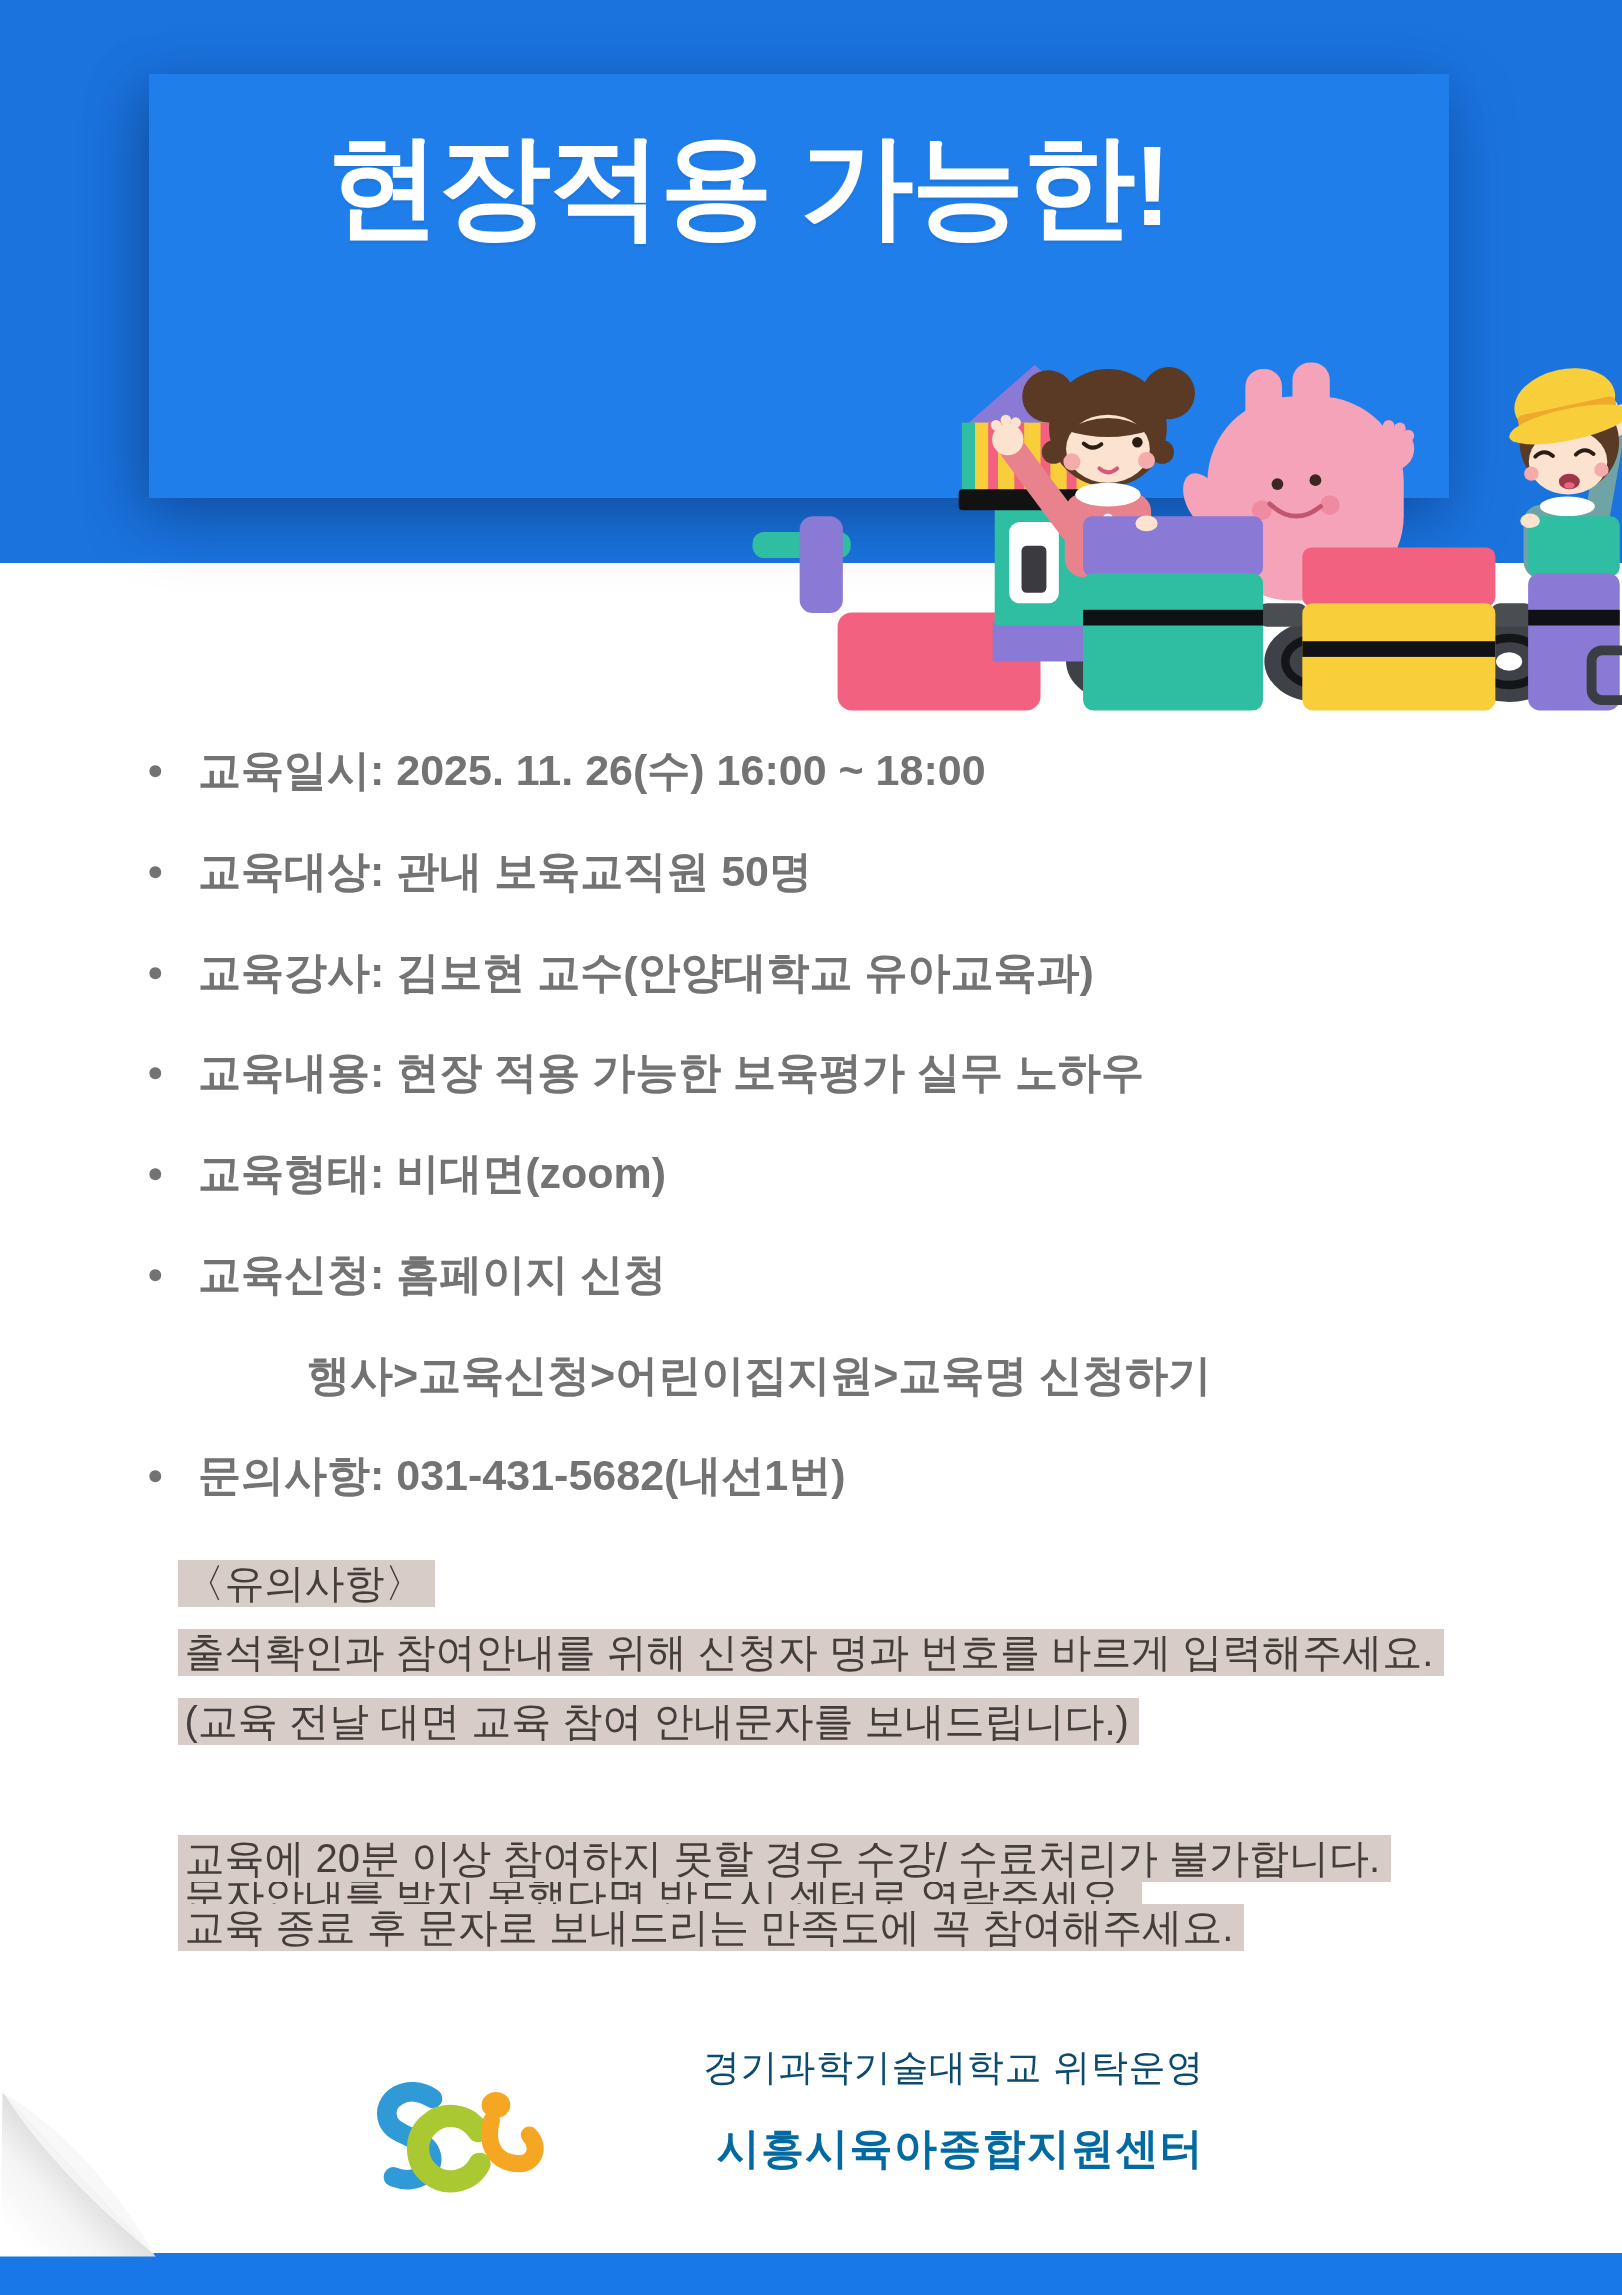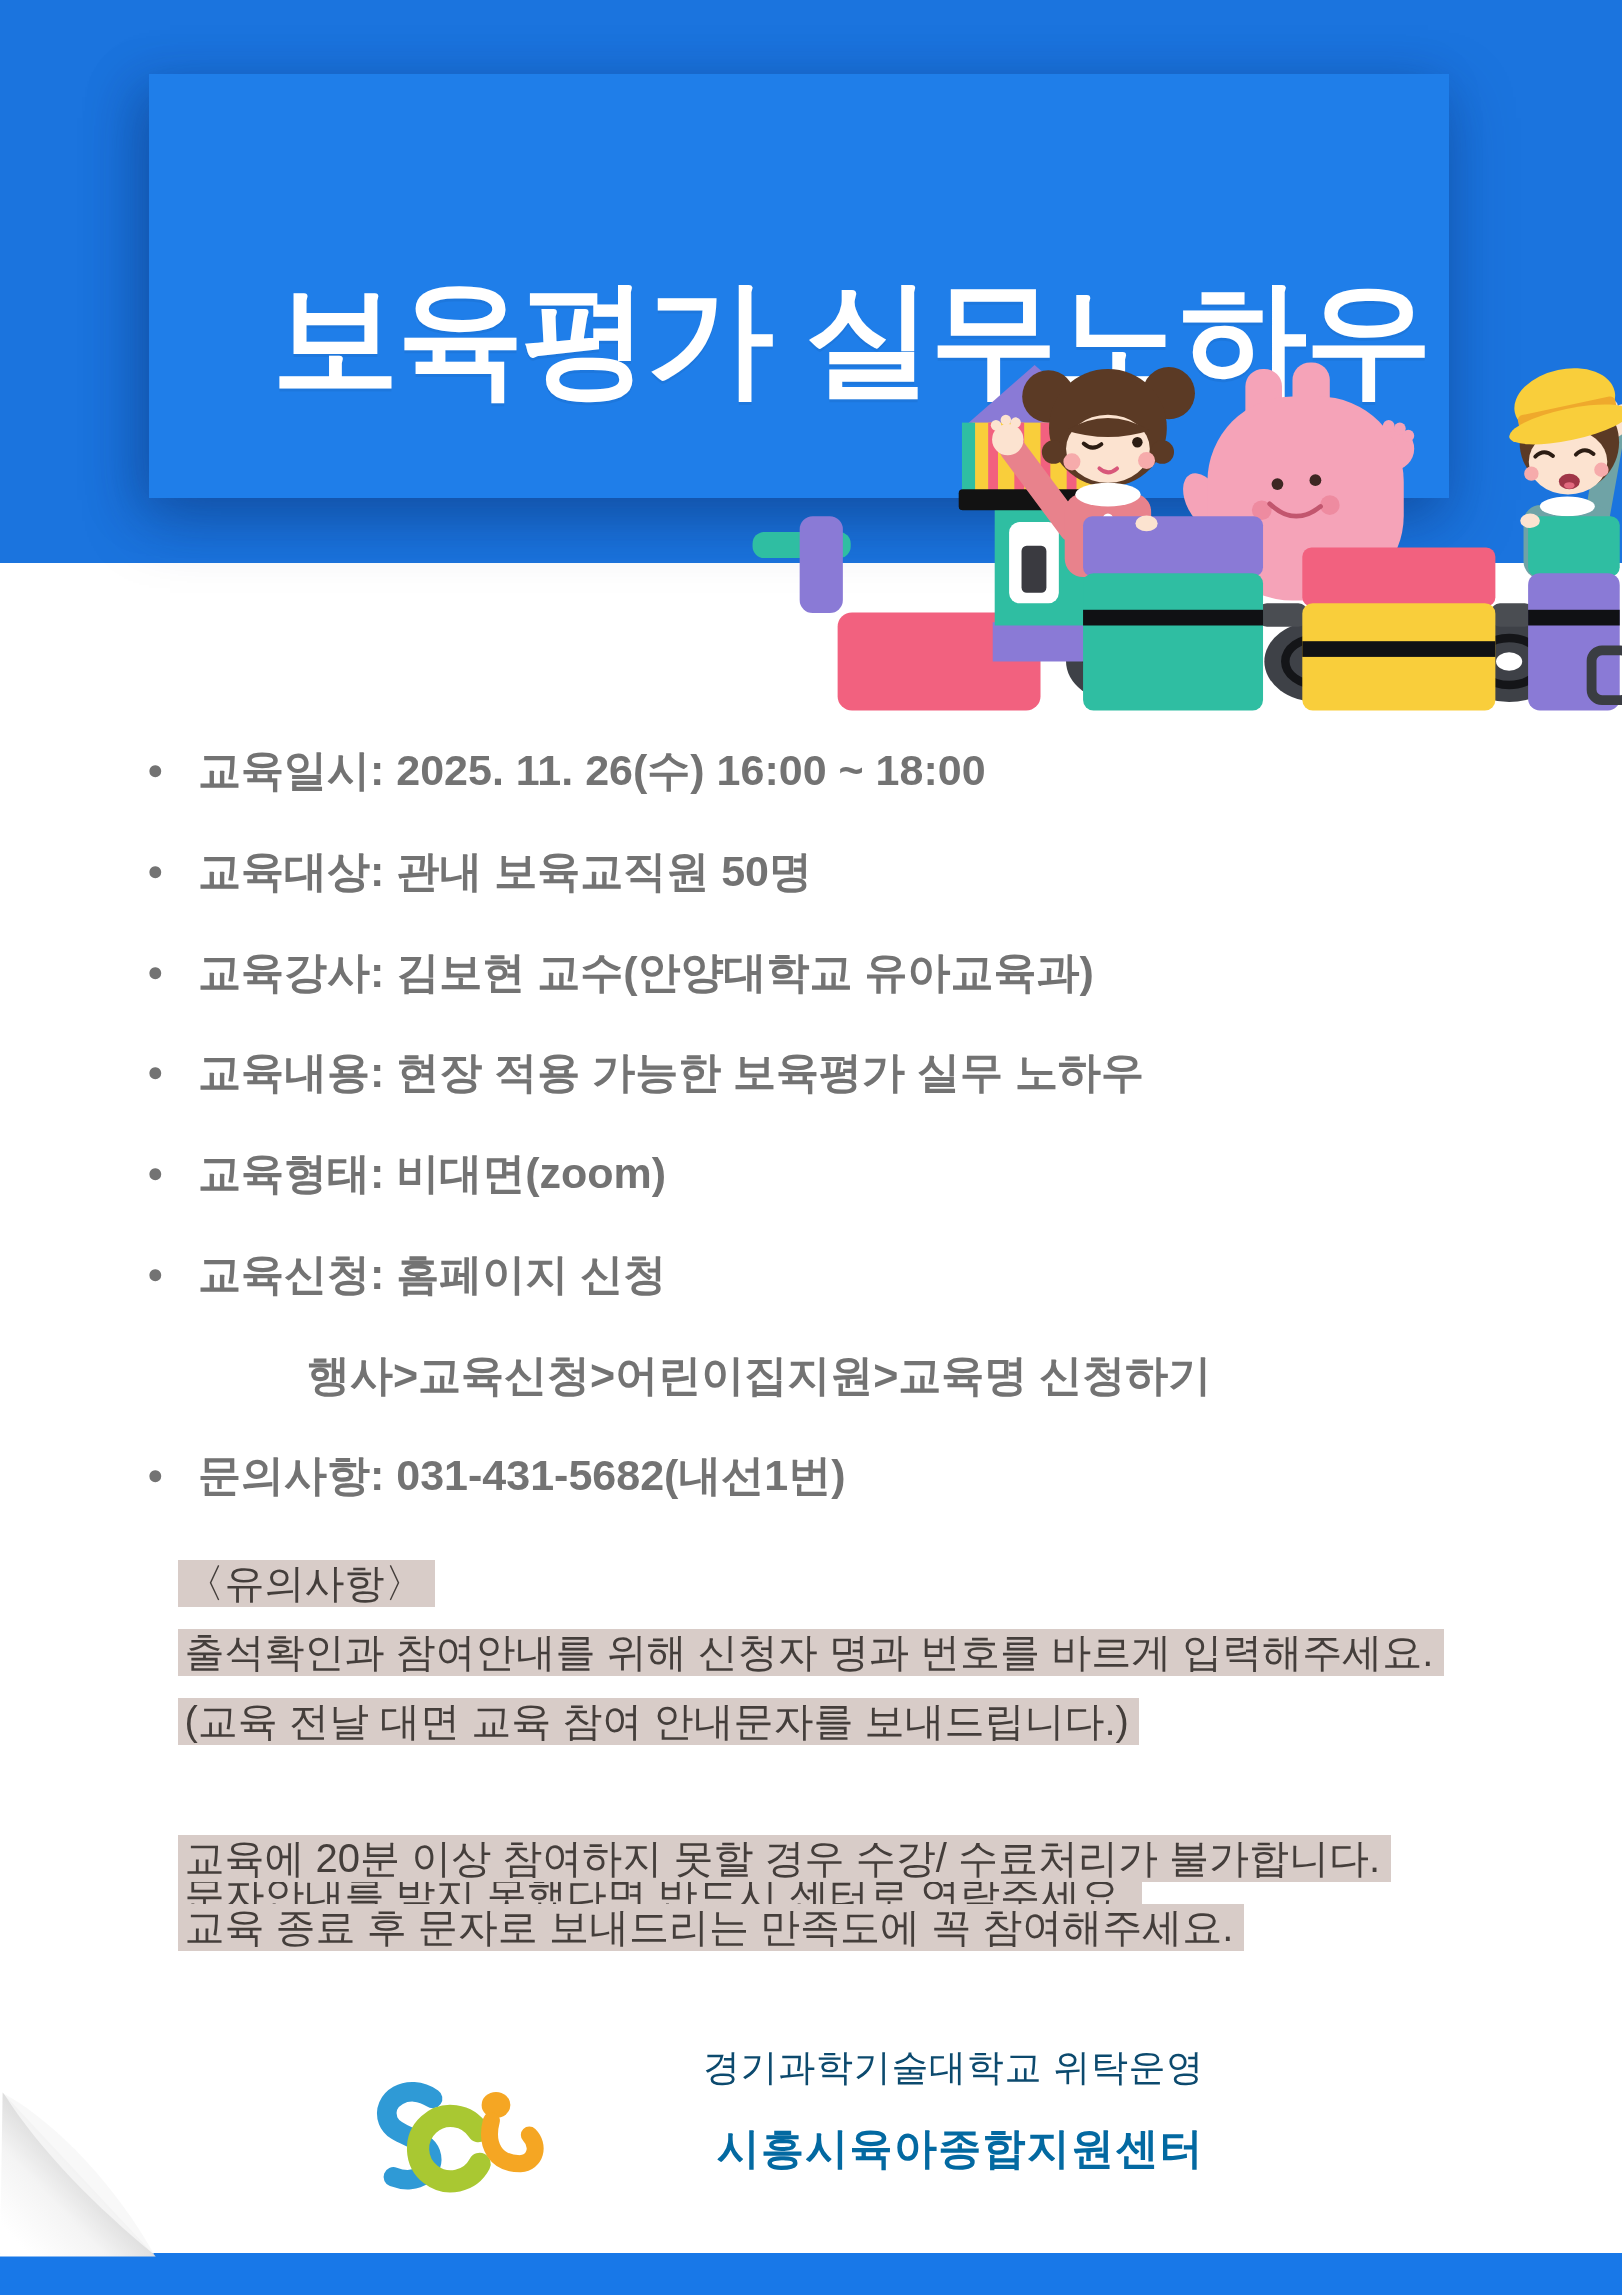--- a/index.html
+++ b/index.html
@@ -60,21 +60,21 @@
   }
   .page-curl{position:absolute;left:0;top:2091px;width:157px;height:167px;}
 </style>
 </head>
 <body>
 
 <div>
 
   <div class="header-banner">
     <div class="title-card"></div>
-    <div class="title-line l2">보육평가 실무노하우</div>
+    <div class="title-line l1">현장적용 가능한!</div>
   </div>
 
   <svg class="train" viewBox="0 0 1340 545" aria-hidden="true">
 
     <g>
       <g>
           <ellipse cx="325" cy="465" rx="82" ry="62" fill="#3e4147"></ellipse>
           <ellipse cx="325" cy="465" rx="50" ry="36" fill="none" stroke="#141518" stroke-width="13"></ellipse>
           <ellipse cx="325" cy="465" rx="20" ry="14" fill="#ffffff"></ellipse>
         </g>

